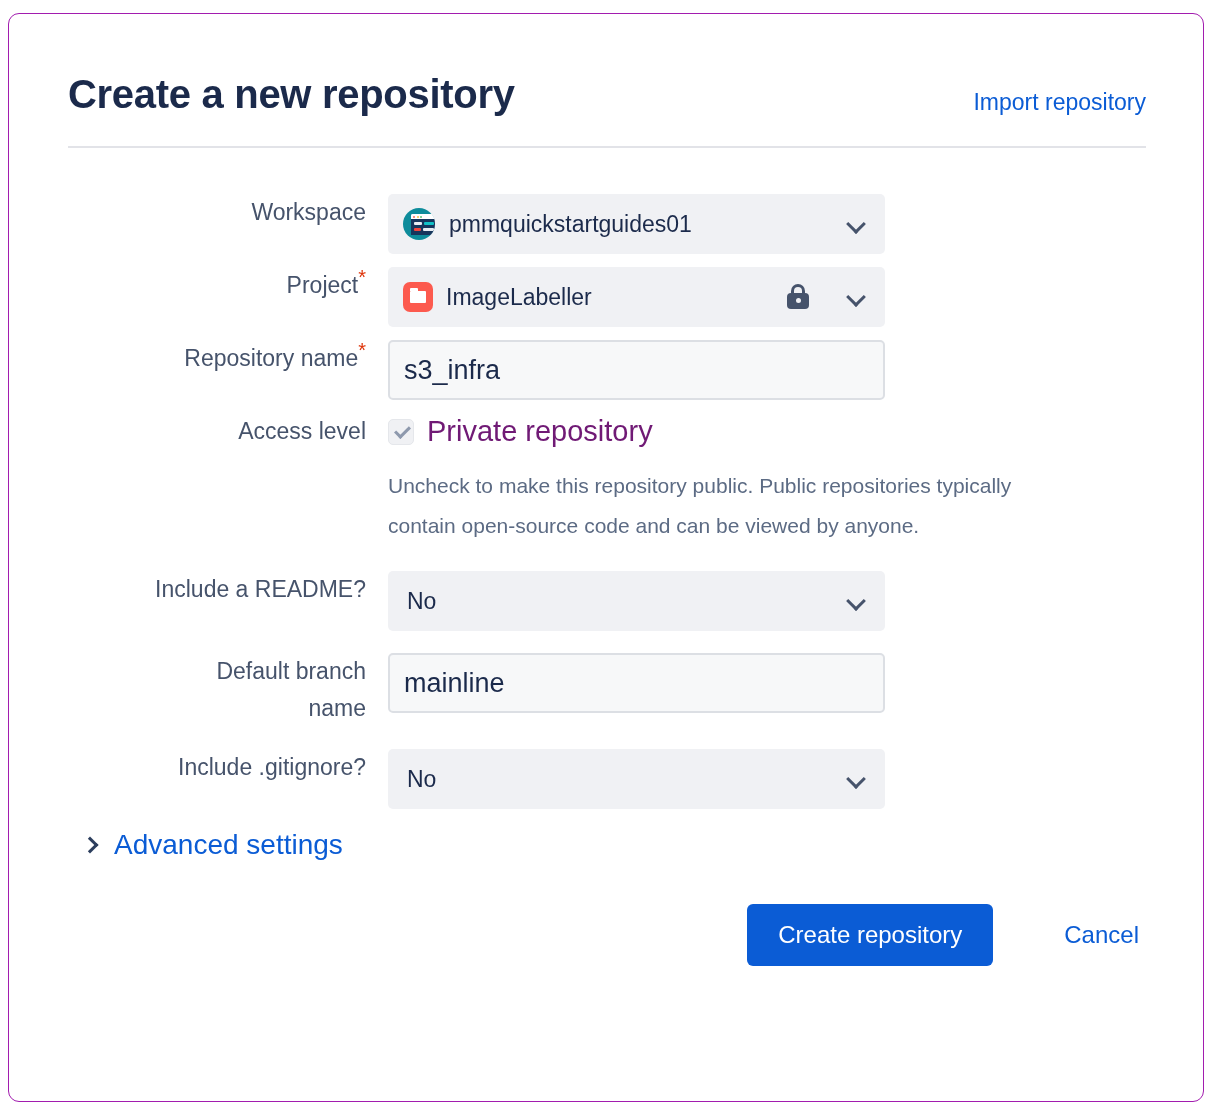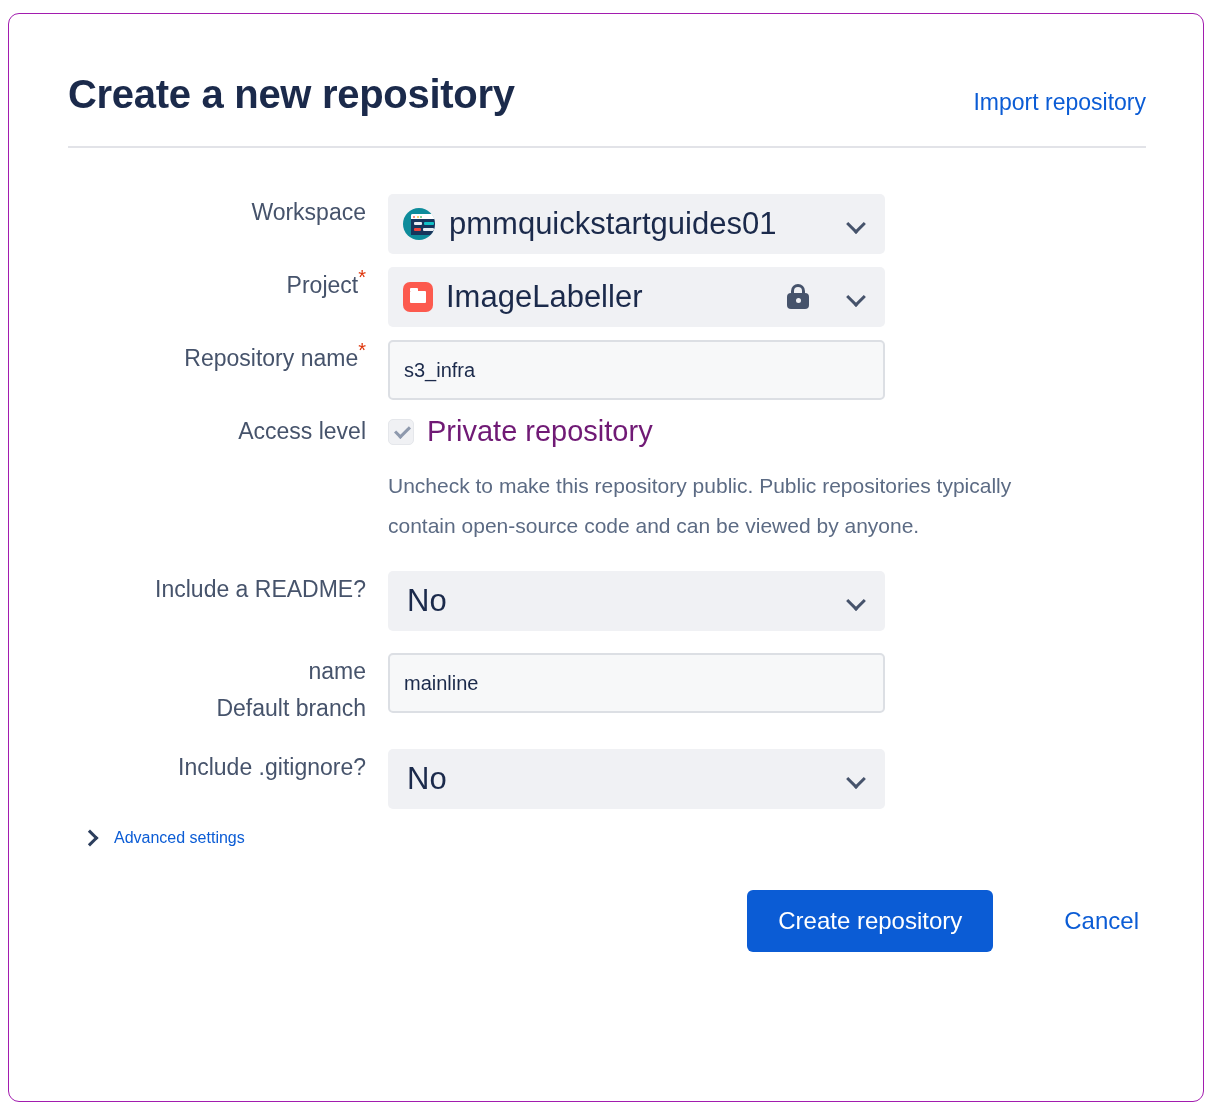--- a/index.html
+++ b/index.html
@@ -106,21 +106,21 @@
     height: 60px;
     background: #F0F1F4;
     border: 1px solid transparent;
     border-radius: 5px;
     display: flex;
     align-items: center;
     padding: 0 18px 0 14px;
     cursor: pointer;
   }
   .select .value {
-    font-size: 31px;
+    font-size: 23px;
     color: #1B2A4B;
     white-space: nowrap;
     overflow: hidden;
     text-overflow: ellipsis;
     flex: 1 1 auto;
   }
   .select.plain-value .value { padding-left: 4px; }
   .chev {
     flex: 0 0 auto;
     width: 20px;
@@ -259,21 +259,21 @@
   
   .text-input {
     box-sizing: border-box;
     width: 497px;
     height: 60px;
     background: #F7F8F9;
     border: 2px solid #DCDFE4;
     border-radius: 5px;
     padding: 0 14px;
     font-family: "Liberation Sans", sans-serif;
-    font-size: 20px;
+    font-size: 27px;
     color: #1B2A4B;
     outline: none;
   }
   .text-input::placeholder { color: #8A93A5; }
 
   
   .access-row .field-col { padding-top: 4px; }
   .checkbox-line {
     display: flex;
     align-items: center;
@@ -334,21 +334,21 @@
     position: absolute;
     left: 2px;
     top: 2px;
     width: 9px;
     height: 9px;
     border-top: 3px solid #2C3E5D;
     border-right: 3px solid #2C3E5D;
     transform: rotate(45deg);
   }
   .advanced-link {
-    font-size: 16px;
+    font-size: 28px;
     color: #0B5CD5;
     text-decoration: none;
     cursor: pointer;
   }
 
   
   .footer {
     margin-top: 43px;
     display: flex;
     align-items: center;
@@ -458,22 +458,22 @@
         <div class="field-col">
           <div class="select plain-value">
             <span class="value">No</span>
             <span class="chev"></span>
           </div>
         </div>
       </div>
 
       <div class="row" style="margin-top:22px;">
         <div class="label-col multiline">
+          <div>Default branch</div>
           <div>name</div>
-          <div>Default branch</div>
         </div>
         <div class="field-col">
           <input class="text-input" type="text" value="mainline" style="">
         </div>
       </div>
 
       <div class="row" style="margin-top:22px;">
         <div class="label-col">Include .gitignore?</div>
         <div class="field-col">
           <div class="select plain-value">

